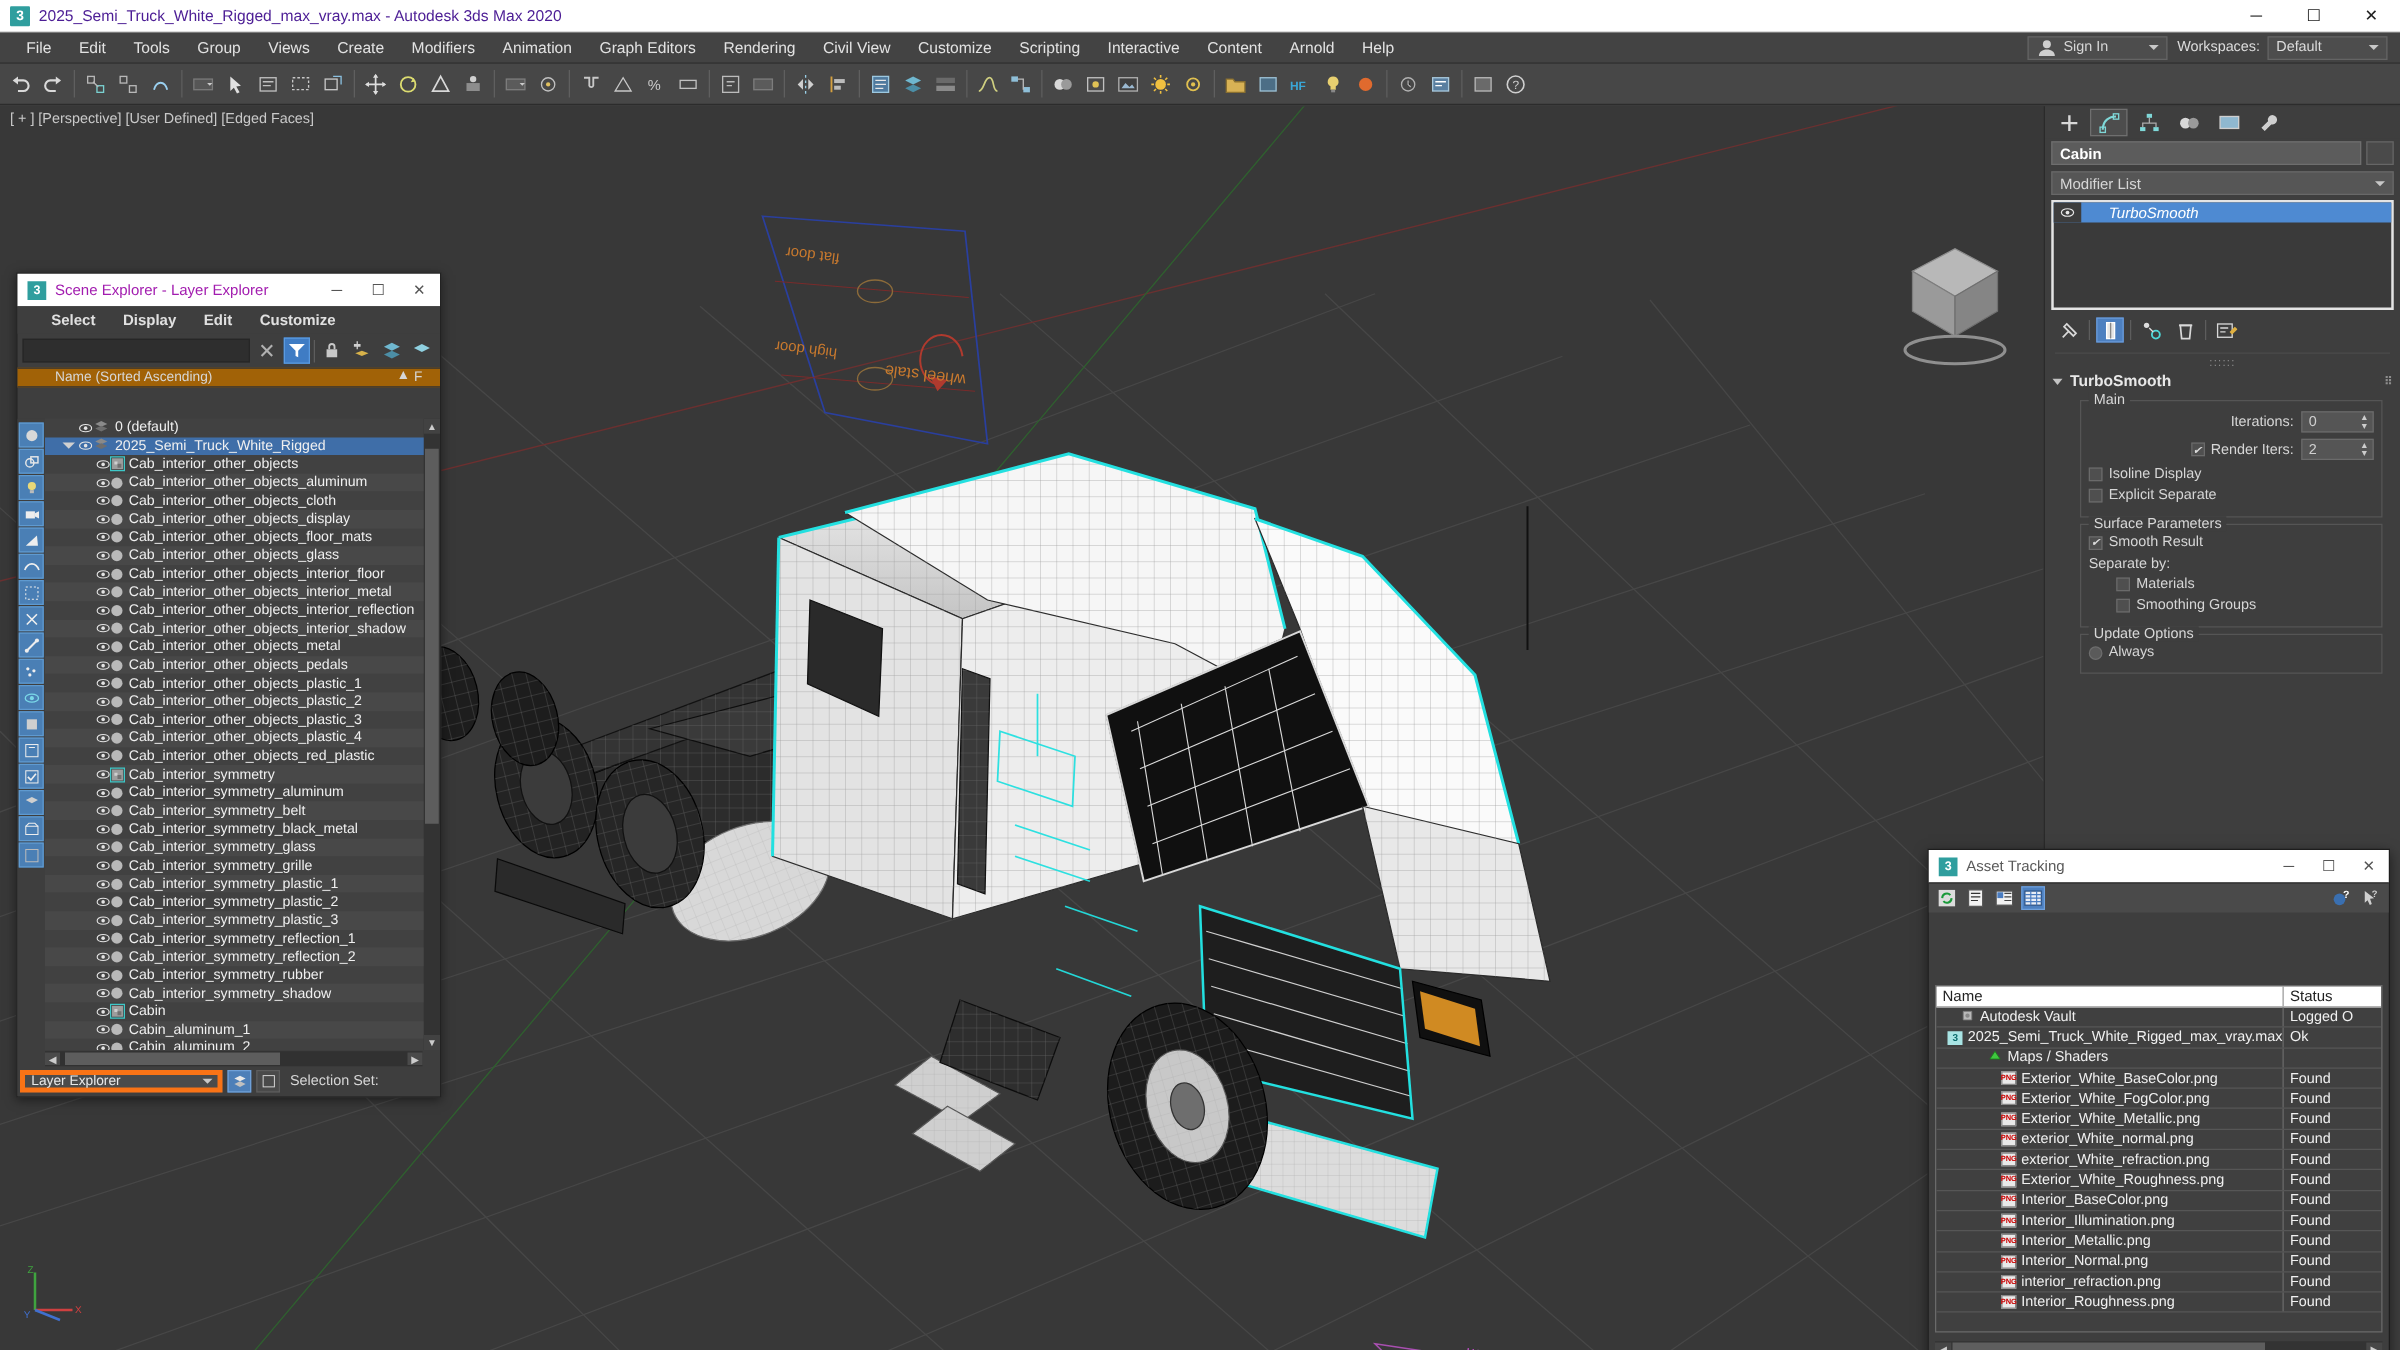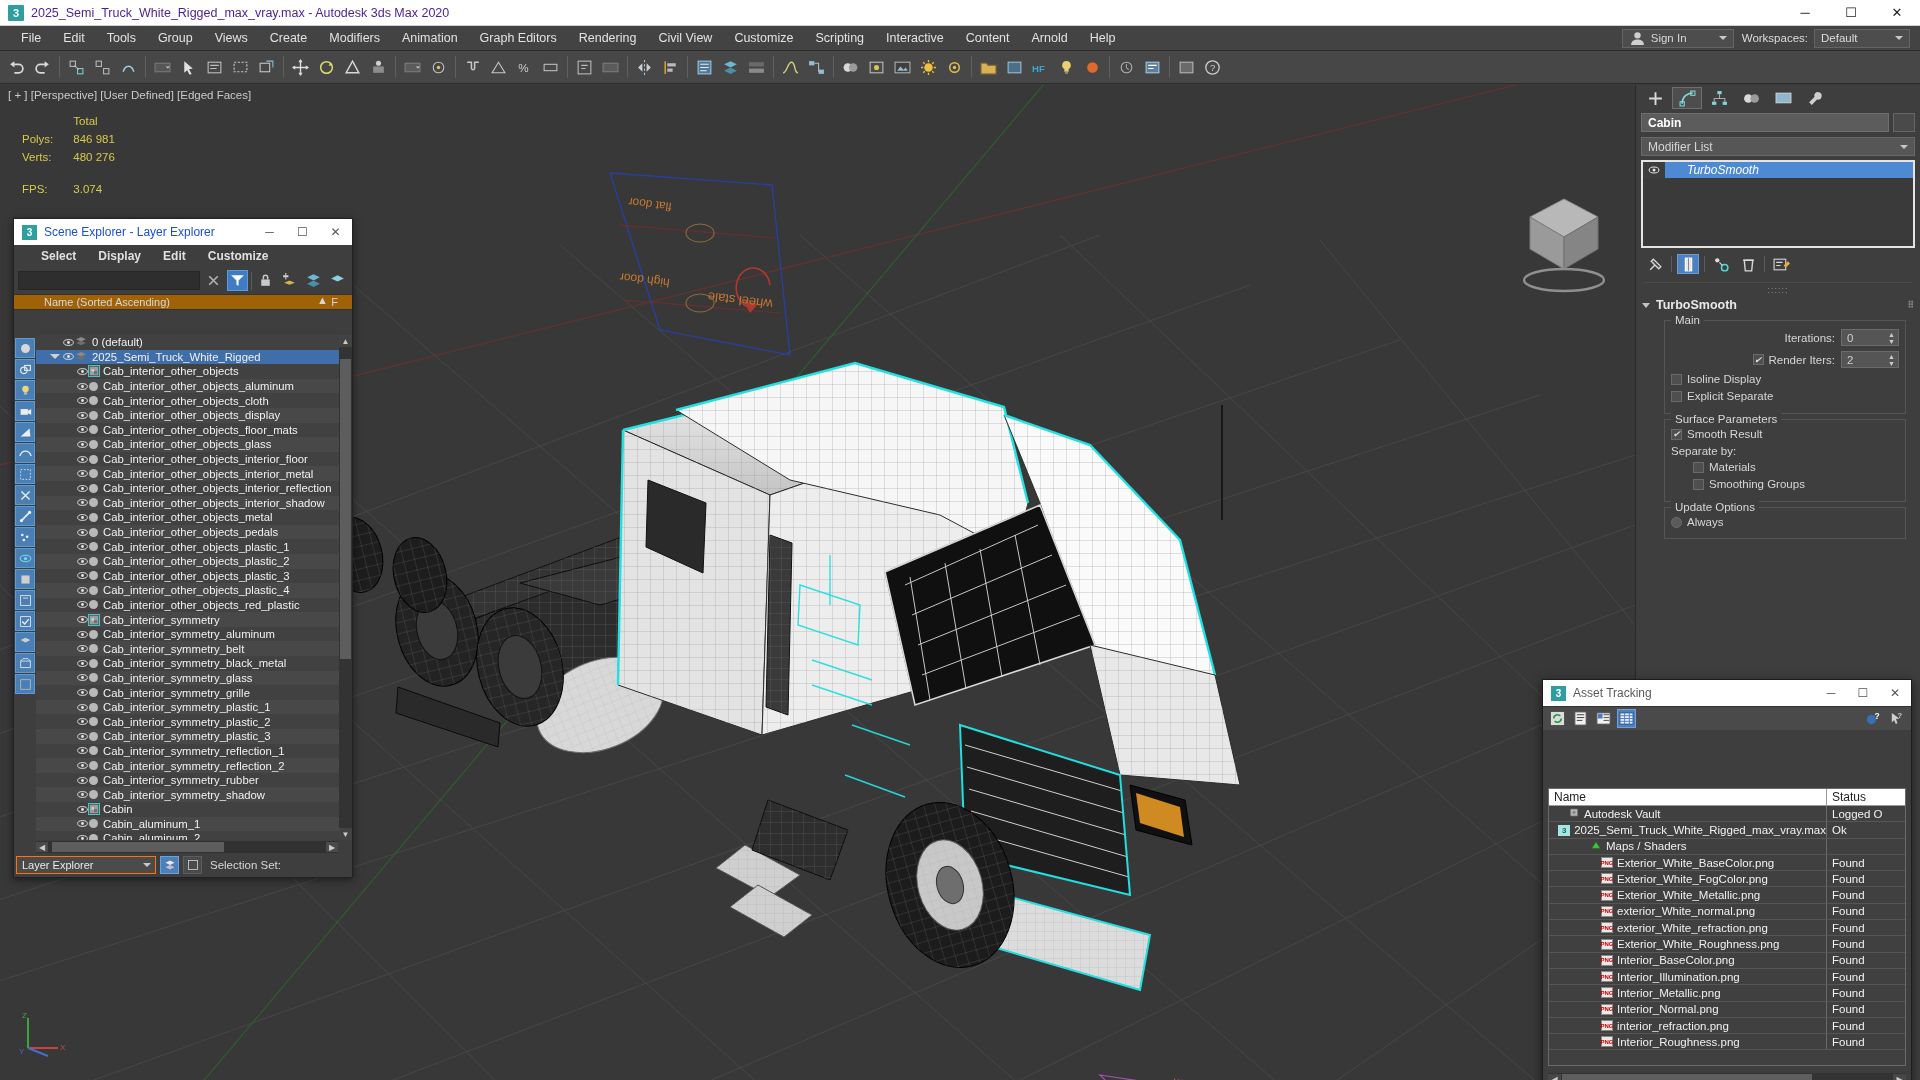--- a/index.html
+++ b/index.html
@@ -48,21 +48,21 @@
   .stats{ position:absolute; left:20px; top:26px; font-size:11.5px; line-height:16px;}
   .stats td{ padding-right:18px; font-size:11.5px;}
   .stats .ylw{color:#d8c84a;}
 
   
   .sx{ position:absolute; left:13px; top:133px; width:340px; height:660px;
      background:#3e3e3e; border:1px solid #222; box-shadow:0 2px 8px rgba(0,0,0,.5);}
   .sx-title{ height:26px; background:#fff; display:flex; align-items:center;}
   .sx-title .i{ width:15px;height:15px;margin:0 7px 0 8px;background:#2f9e9e;color:#fff;
      font-size:10px;font-weight:bold;display:flex;align-items:center;justify-content:center;}
-  .sx-title .t{ color:#1d4ed8; font-size:12px;text-align:center;}
+  .sx-title .t{ color:#a21caf; font-size:12px;text-align:center;}
   .sx-title .b{ margin-left:auto; display:flex;}
   .sx-title .b span{ width:33px;height:26px;display:flex;align-items:center;justify-content:center;
      color:#555;font-size:12px;}
   .sx-menu{ height:22px; display:flex; align-items:center; padding-left:16px; gap:0;
      background:#3e3e3e;}
   .sx-menu span{ padding:2px 11px; font-size:12px; color:#e0e0e0; font-weight:bold;}
   .sx-tools{ height:27px; display:flex; align-items:center; gap:3px; padding:0 4px;}
   .sx-search{ flex:1; height:19px; background:#2e2e2e; border:1px solid #262626;}
   .sx-tbtn{width:21px;height:21px;display:flex;align-items:center;justify-content:center;}
   .sx-tbtn.on{ background:#3f7cc4; border:1px solid #5a9ae0;}
@@ -83,21 +83,21 @@
   .row .dot{ width:9px;height:9px;border-radius:50%;background:#b9b9b9;margin-right:5px;flex:none;}
   .row .tri{ width:0;height:0;border-left:5px solid transparent;border-right:5px solid transparent;
      border-top:5px solid #d0d0d0; margin-right:2px;}
   .sx-foot{ position:absolute; left:0; right:0; bottom:0; height:37px; background:#3e3e3e;}
   .sx-hbar{ position:absolute; left:22px; right:14px; bottom:24px; height:12px; background:#313131;}
   .sx-hbar i{ position:absolute; left:16px; top:1px; height:10px; width:172px; background:#5d5d5d;}
   .sx-hbar .ar{ position:absolute; top:1px; width:12px;height:10px;background:#4a4a4a;
      display:flex;align-items:center;justify-content:center;font-size:8px;color:#ccc;}
   .sx-bot{ position:absolute; bottom:2px; left:2px; right:2px; height:20px; display:flex;
      align-items:center; gap:4px;}
-  .sx-combo{ width:140px;height:18px;background:#4b4b4b;border:1px solid #f97316;
+  .sx-combo{ width:162px;height:18px;background:#4b4b4b;border:4px solid #f97316;
      font-size:11px; display:flex;align-items:center;padding-left:5px;color:#e8e8e8;}
   .sx-vsb{ position:absolute; right:0; top:0; bottom:0; width:13px; background:#333;}
   .sx-vsb .th{ position:absolute; left:1px; right:1px; top:24px; height:300px; background:#5d5d5d;}
   .sx-vsb .a{ position:absolute;left:0;right:0;height:12px;background:#424242;
      display:flex;align-items:center;justify-content:center;font-size:8px;color:#ccc;}
 
   
   .cmd{ position:absolute; right:0; top:0; width:285px; bottom:0; background:#3e3e3e;
      border-left:1px solid #2a2a2a;}
   .cmd-tabs{ height:26px; display:flex; align-items:center; gap:2px; padding:2px 4px;
@@ -490,44 +490,20 @@
         <text x="5.6" y="11.6" font-size="9" fill="#cfcfcf">?</text>
       </svg>
     </div>
 </div>
 
 <div class="main">
 
   <div class="viewport">
     <div class="vp-label">[ + ] [Perspective] [User Defined] [Edged Faces]</div>
 
-    <table class="stats">
-      <tbody>
-          <tr>
-            <td></td>
-            <td class="ylw">Total</td>
-          </tr>
-      <tr>
-            <td class="ylw">Polys:</td>
-          <td class="ylw">846 981</td>
-          </tr>
-      <tr>
-            <td class="ylw">Verts:</td>
-          <td class="ylw">480 276</td>
-          </tr>
-      <tr>
-            <td style="height:12px"></td>
-            <td></td>
-          </tr>
-      <tr>
-            <td class="ylw">FPS:</td>
-          <td class="ylw">3.074</td>
-          </tr>
-    </tbody>
-      </table>
 
     <svg width="1635" height="995" style="position:absolute;left:0;top:0">
       <defs>
         <linearGradient id="bodyG" x1="0" y1="0" x2="0" y2="1">
           <stop offset="0" stop-color="#f2f2f2"></stop>
             <stop offset="1" stop-color="#c4c4c4"></stop>
         </linearGradient>
         <pattern id="mesh" width="13" height="13" patternUnits="userSpaceOnUse">
           <path d="M0 0H13M0 0V13" stroke="#9a9a9a" stroke-width=".55" fill="none"></path>
         </pattern>

